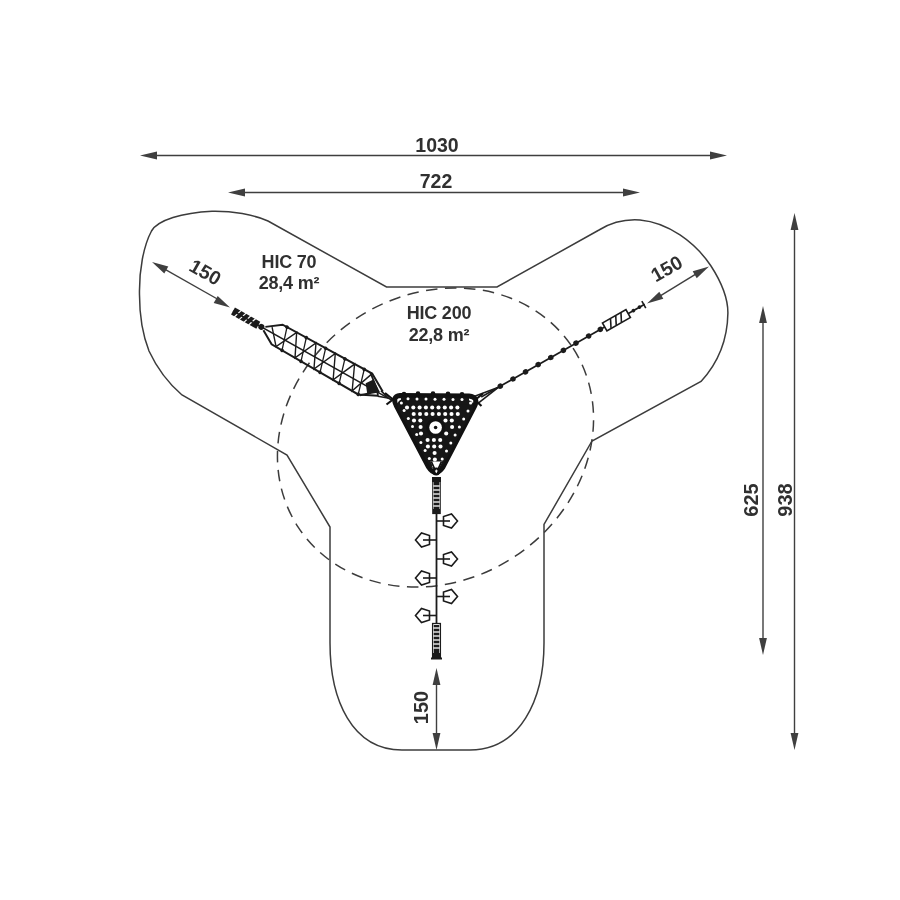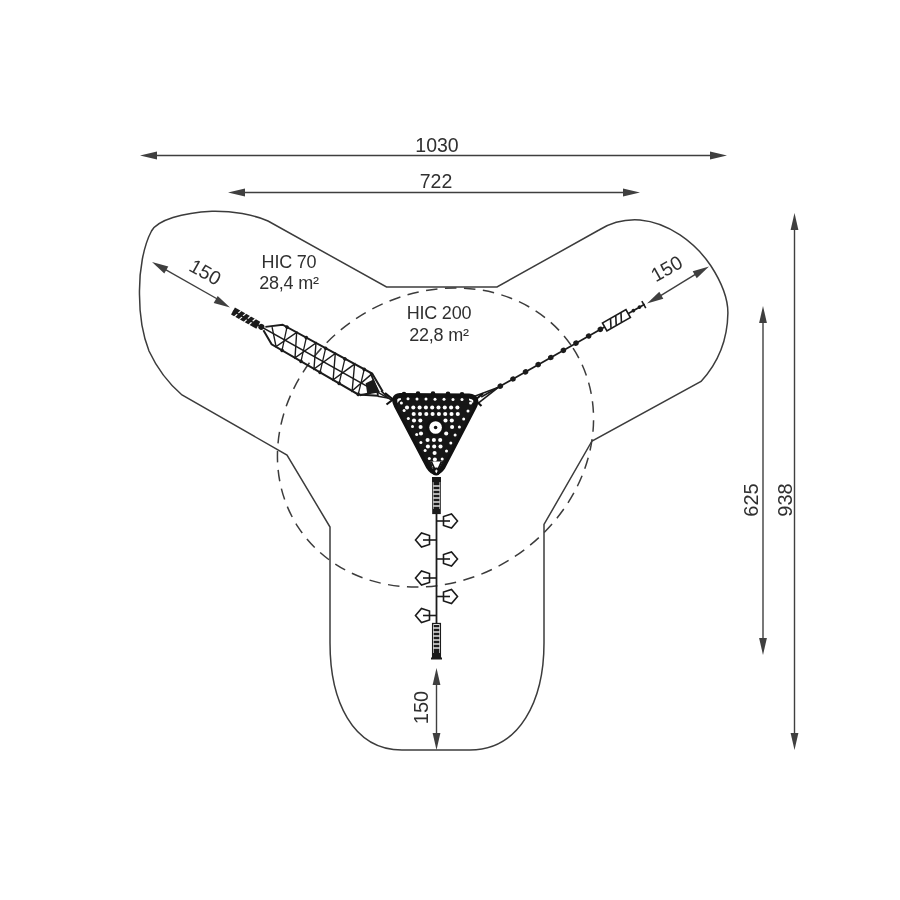--- a/index.html
+++ b/index.html
@@ -1,16 +1,16 @@
 <!DOCTYPE html>
 <html><head>
 <meta charset="utf-8">
 <style>
   html,body{margin:0;padding:0;background:#ffffff;}
-  .page{width:900px;height:900px;position:relative;background:#86efac;overflow:hidden;filter:grayscale(100%) blur(0.45px);}
+  .page{width:900px;height:900px;position:relative;background:#86efac;overflow:hidden;filter:grayscale(100%) blur(0.45px);font-weight:bold;}
   text{font-family:"Liberation Sans",sans-serif;fill:#303030;}
 </style>
 </head>
 <body>
 <div class="page">
 <svg width="900" height="900" viewBox="0 0 900 900">
 
 <rect x="0" y="0" width="900" height="900" fill="#ffffff"></rect>
 
 <g stroke="#3f3f3f" stroke-width="1.4" fill="#3f3f3f">

